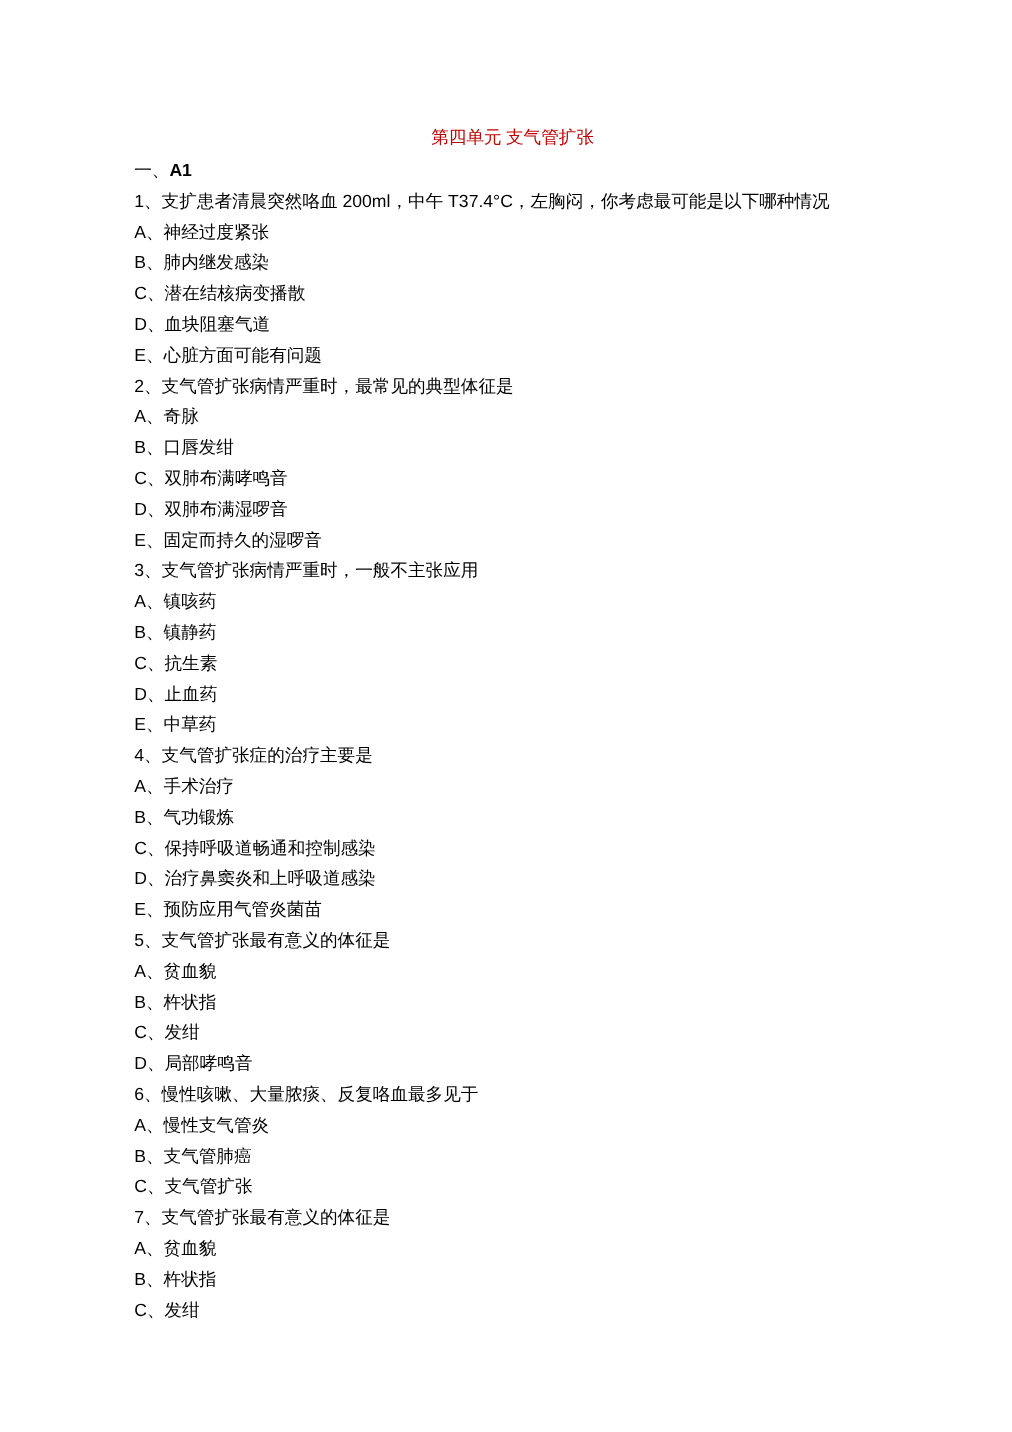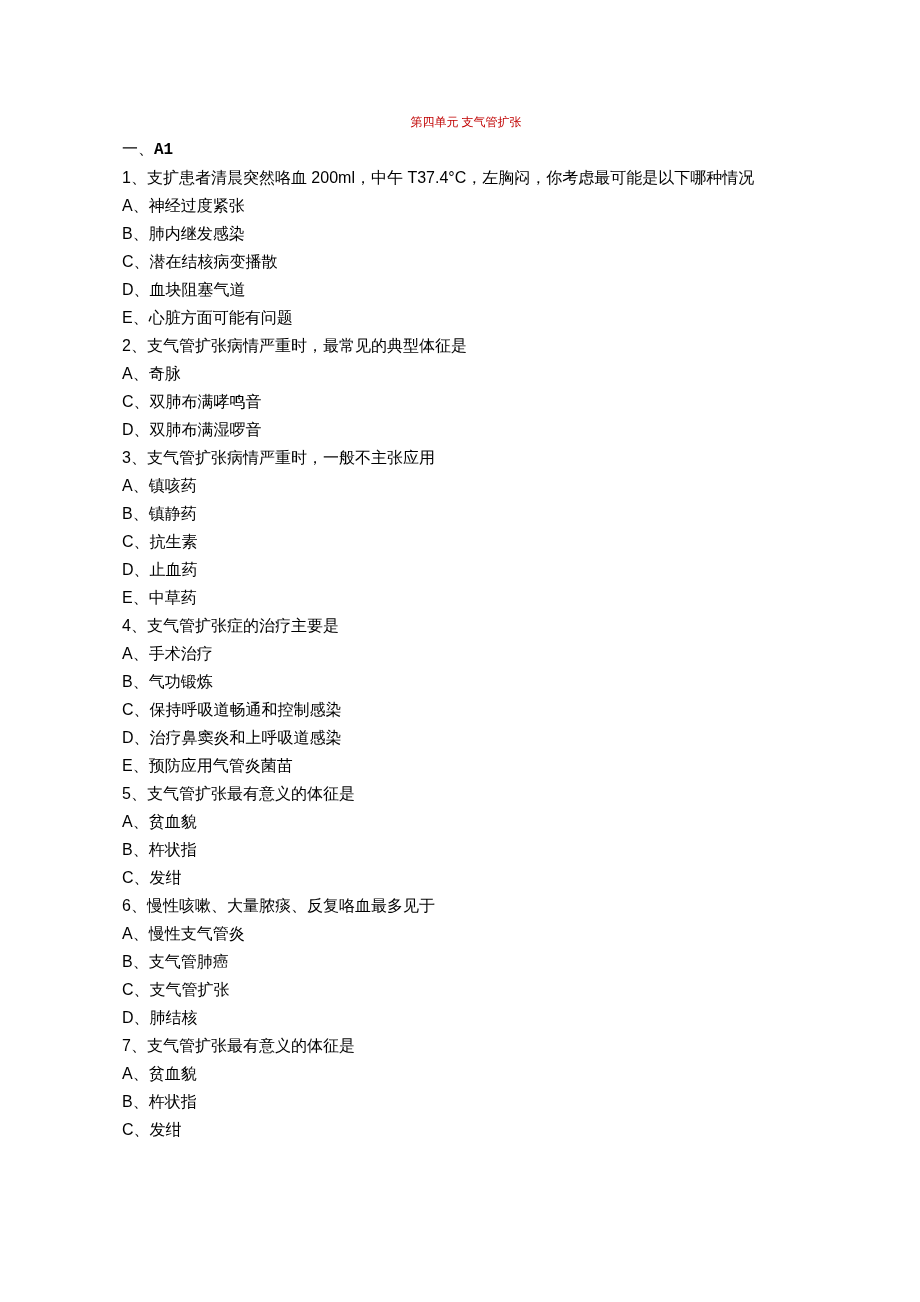--- a/index.html
+++ b/index.html
@@ -10,31 +10,31 @@
     font-family: "SimSun", "宋体", Arial, sans-serif;
     font-size: 16px;
     color: #000000;
     line-height: 1.75;
     padding: 112px 110px 0 122px;
   }
   .title {
     text-align: center;
     color: #c00000;
     font-family: "SimSun", "宋体", serif;
-    font-size: 12px;
+    font-size: 16px;
     margin-bottom: 2px;
   }
   .section-header {
     font-family: Arial, "SimSun", sans-serif;
   }
   .section-header .cn {
     font-family: "SimSun", "宋体", serif;
   }
   .section-header .en {
-    font-family: Liberation Mono, monospace;
+    font-family: Liberation Sans, sans-serif;
     font-weight: bold;
   }
   .line { }
   .q-num { font-family: Arial, sans-serif; }
   .opt-letter { font-family: Arial, sans-serif; }
 </style>
 </head>
 <body>
 
 <div class="title">第四单元 支气管扩张</div>
@@ -45,40 +45,42 @@
 
 <div id="qcontainer">
     <div class="line"><span class="q-num">1</span><span>、</span><span>支扩患者清晨突然咯血 200ml，中午 T37.4°C，左胸闷，你考虑最可能是以下哪种情况</span></div>
     <div class="line"><span class="opt-letter">A</span><span>、</span><span>神经过度紧张</span></div>
     <div class="line"><span class="opt-letter">B</span><span>、</span><span>肺内继发感染</span></div>
     <div class="line"><span class="opt-letter">C</span><span>、</span><span>潜在结核病变播散</span></div>
     <div class="line"><span class="opt-letter">D</span><span>、</span><span>血块阻塞气道</span></div>
     <div class="line"><span class="opt-letter">E</span><span>、</span><span>心脏方面可能有问题</span></div>
     <div class="line"><span class="q-num">2</span><span>、</span><span>支气管扩张病情严重时，最常见的典型体征是</span></div>
     <div class="line"><span class="opt-letter">A</span><span>、</span><span>奇脉</span></div>
+    <div class="line"><span class="opt-letter">B</span><span>、</span><span>口唇发绀</span></div>
     <div class="line"><span class="opt-letter">C</span><span>、</span><span>双肺布满哮鸣音</span></div>
     <div class="line"><span class="opt-letter">D</span><span>、</span><span>双肺布满湿啰音</span></div>
+    <div class="line"><span class="opt-letter">E</span><span>、</span><span>固定而持久的湿啰音</span></div>
     <div class="line"><span class="q-num">3</span><span>、</span><span>支气管扩张病情严重时，一般不主张应用</span></div>
     <div class="line"><span class="opt-letter">A</span><span>、</span><span>镇咳药</span></div>
     <div class="line"><span class="opt-letter">B</span><span>、</span><span>镇静药</span></div>
     <div class="line"><span class="opt-letter">C</span><span>、</span><span>抗生素</span></div>
     <div class="line"><span class="opt-letter">D</span><span>、</span><span>止血药</span></div>
     <div class="line"><span class="opt-letter">E</span><span>、</span><span>中草药</span></div>
     <div class="line"><span class="q-num">4</span><span>、</span><span>支气管扩张症的治疗主要是</span></div>
     <div class="line"><span class="opt-letter">A</span><span>、</span><span>手术治疗</span></div>
     <div class="line"><span class="opt-letter">B</span><span>、</span><span>气功锻炼</span></div>
     <div class="line"><span class="opt-letter">C</span><span>、</span><span>保持呼吸道畅通和控制感染</span></div>
     <div class="line"><span class="opt-letter">D</span><span>、</span><span>治疗鼻窦炎和上呼吸道感染</span></div>
     <div class="line"><span class="opt-letter">E</span><span>、</span><span>预防应用气管炎菌苗</span></div>
     <div class="line"><span class="q-num">5</span><span>、</span><span>支气管扩张最有意义的体征是</span></div>
     <div class="line"><span class="opt-letter">A</span><span>、</span><span>贫血貌</span></div>
     <div class="line"><span class="opt-letter">B</span><span>、</span><span>杵状指</span></div>
     <div class="line"><span class="opt-letter">C</span><span>、</span><span>发绀</span></div>
+    <div class="line"><span class="opt-letter">D</span><span>、</span><span>局部哮鸣音</span></div>
     <div class="line"><span class="q-num">6</span><span>、</span><span>慢性咳嗽、大量脓痰、反复咯血最多见于</span></div>
     <div class="line"><span class="opt-letter">A</span><span>、</span><span>慢性支气管炎</span></div>
     <div class="line"><span class="opt-letter">B</span><span>、</span><span>支气管肺癌</span></div>
     <div class="line"><span class="opt-letter">C</span><span>、</span><span>支气管扩张</span></div>
-    <div class="line"><span class="opt-letter">D</span><span>、</span><span>肺结核</span></div>
     <div class="line"><span class="q-num">7</span><span>、</span><span>支气管扩张最有意义的体征是</span></div>
     <div class="line"><span class="opt-letter">A</span><span>、</span><span>贫血貌</span></div>
     <div class="line"><span class="opt-letter">B</span><span>、</span><span>杵状指</span></div>
     <div class="line"><span class="opt-letter">C</span><span>、</span><span>发绀</span></div>
   </div>
 
 </body></html>

